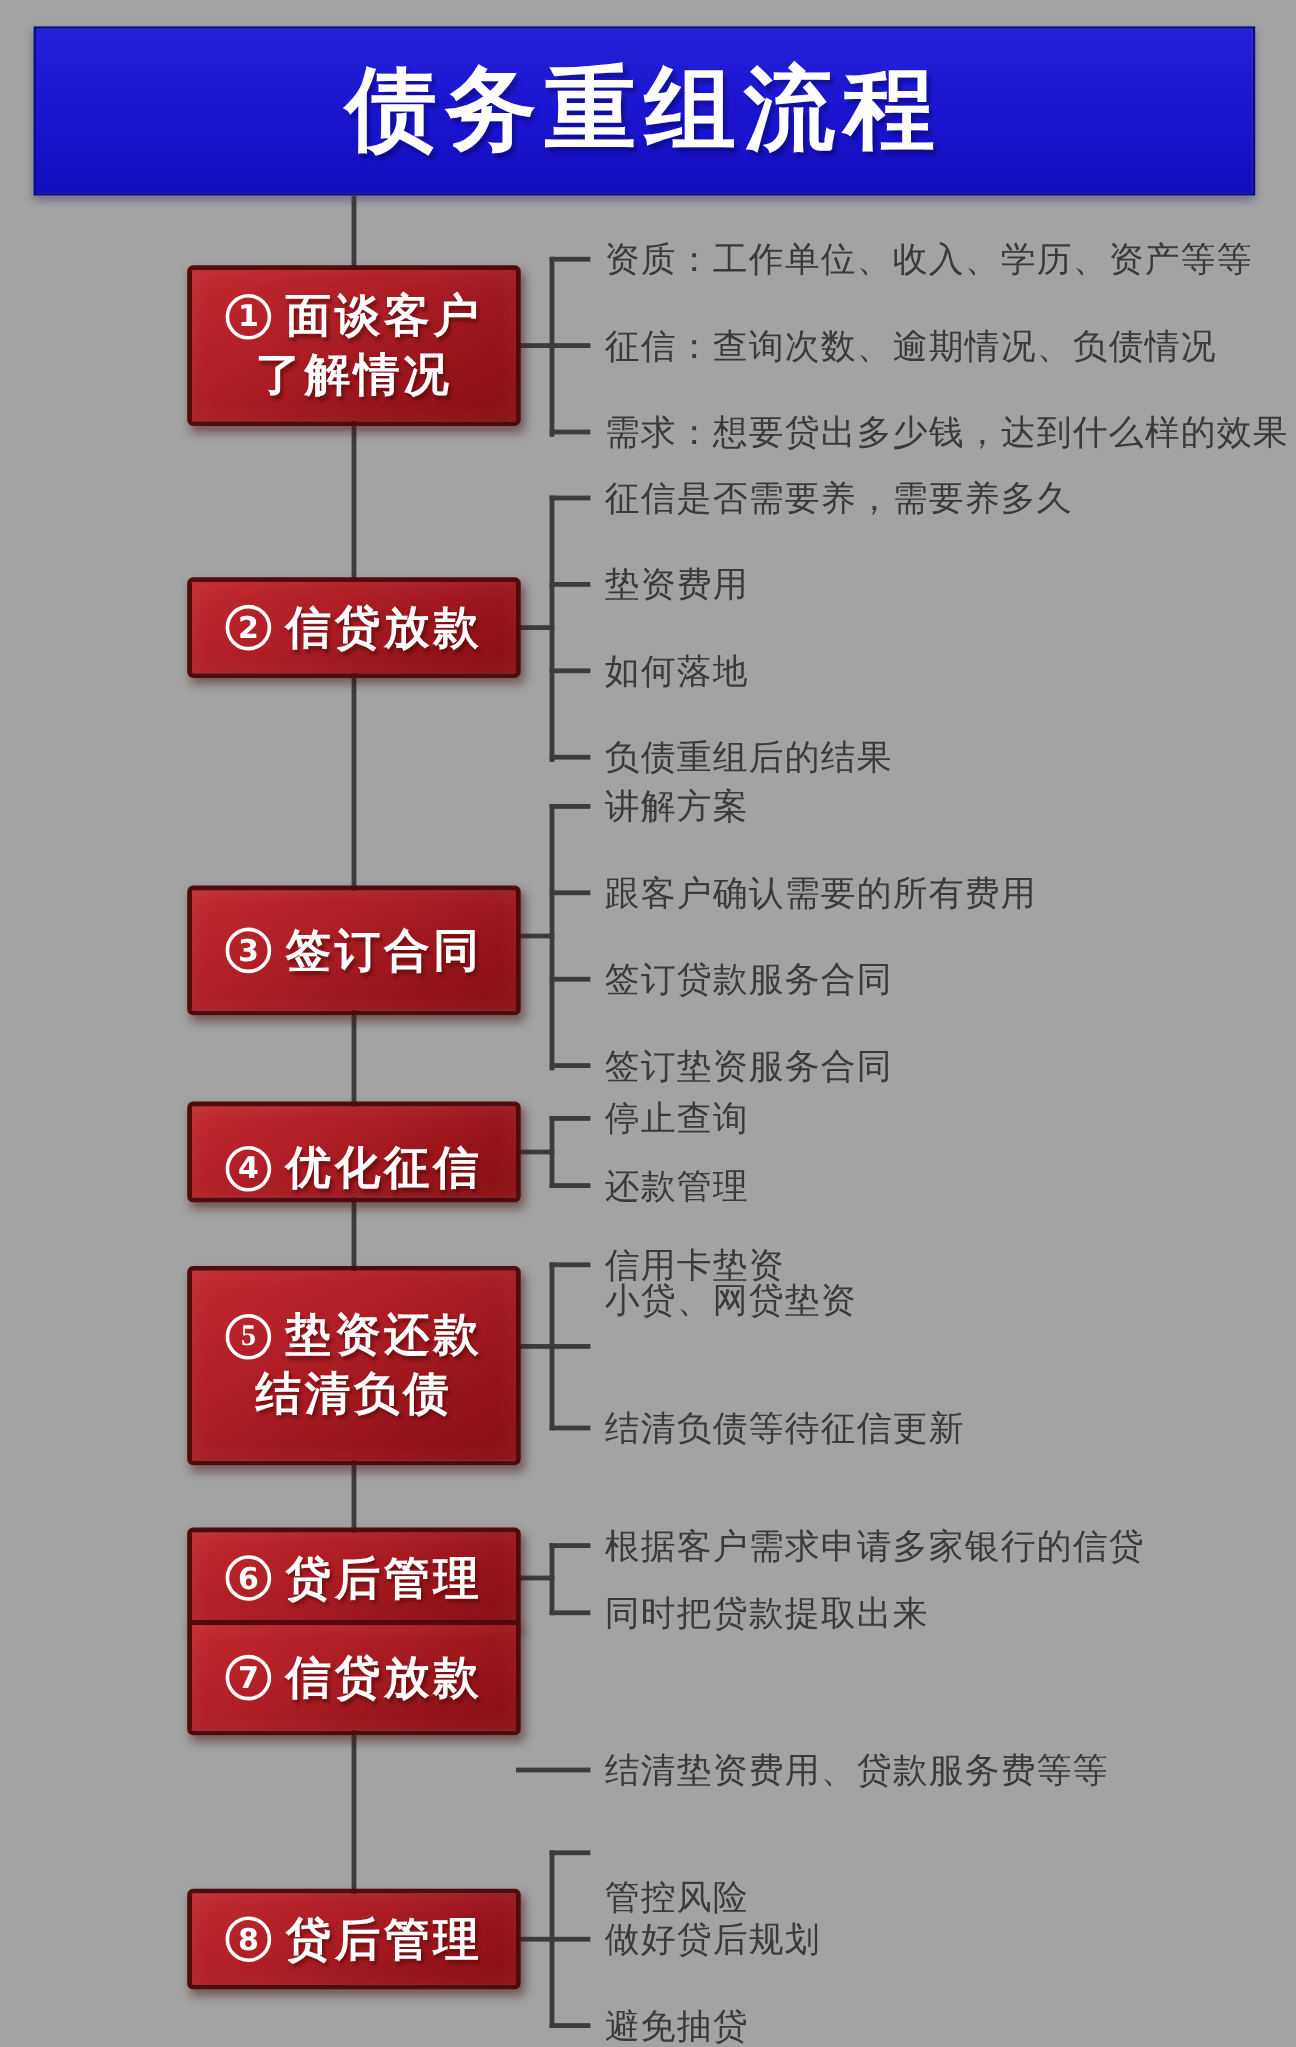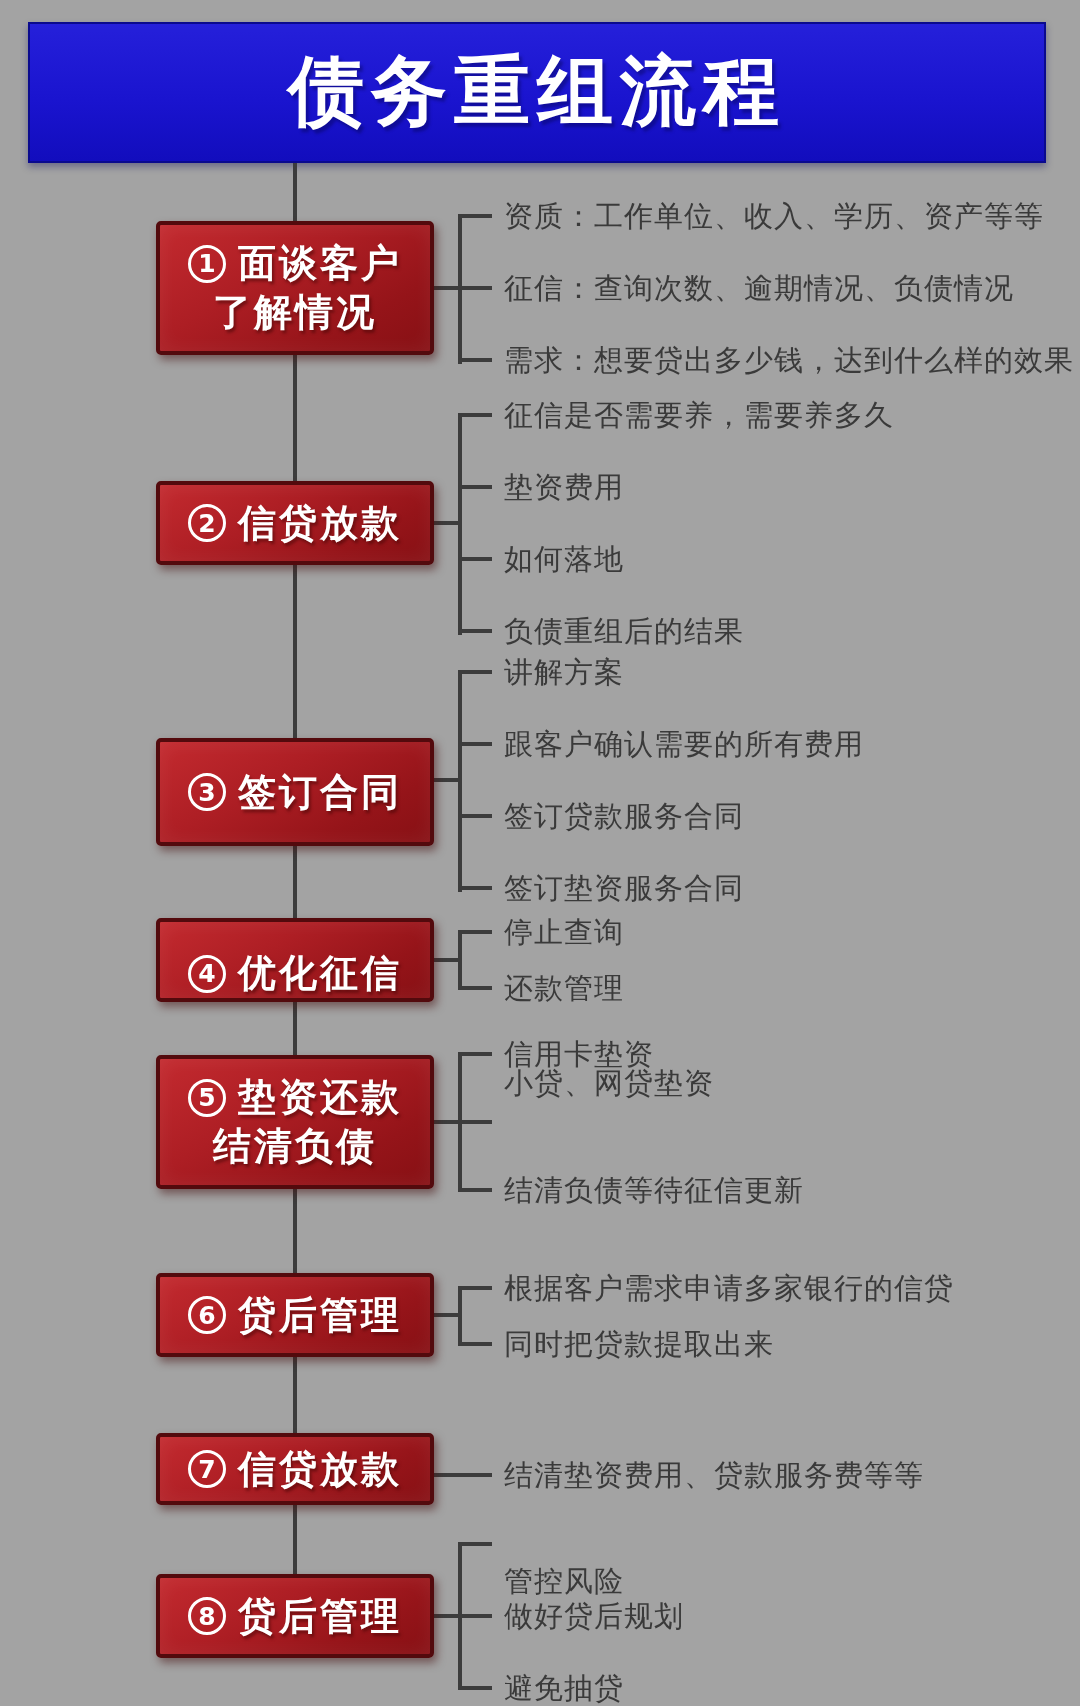--- a/index.html
+++ b/index.html
@@ -128,21 +128,21 @@
       <span class="num">4</span><span class="ttl">优化征信</span>
     </div>
   </div>
   <div class="hl stub" style="top:958px;"></div>
   <div class="vl spine" style="top:930px;height:60px;"></div>
   <div class="hl tick" style="top:930px;"></div>
   <div class="blabel" style="top:933px;">停止查询</div>
   <div class="hl tick" style="top:986px;"></div>
   <div class="blabel" style="top:989px;">还款管理</div>
 
-  <div class="sbox" style="top:1055px;height:134px;">
+  <div class="sbox" style="top:1055px;height:166px;font-family:Liberation Serif, serif;">
     <div class="boxinner">
       <span class="num">5</span><span class="ttl">垫资还款
 结清负债</span>
     </div>
   </div>
   <div class="hl stub" style="top:1120px;"></div>
   <div class="vl spine" style="top:1052px;height:140px;"></div>
   <div class="hl tick" style="top:1052px;"></div>
   <div class="blabel" style="top:1055px;">信用卡垫资</div>
   <div class="hl tick" style="top:1120px;"></div>
@@ -155,21 +155,21 @@
       <span class="num">6</span><span class="ttl">贷后管理</span>
     </div>
   </div>
   <div class="hl stub" style="top:1313px;"></div>
   <div class="vl spine" style="top:1286px;height:60px;"></div>
   <div class="hl tick" style="top:1286px;"></div>
   <div class="blabel" style="top:1289px;">根据客户需求申请多家银行的信贷</div>
   <div class="hl tick" style="top:1342px;"></div>
   <div class="blabel" style="top:1345px;">同时把贷款提取出来</div>
 
-  <div class="sbox" style="top:1433px;height:72px;align-items:center;">
+  <div class="sbox" style="top:1350px;height:96px;align-items:center;">
     <div class="boxinner">
       <span class="num">7</span><span class="ttl">信贷放款</span>
     </div>
   </div>
   <div class="hl longstub" style="top:1473px;"></div>
   <div class="blabel" style="top:1476px;">结清垫资费用、贷款服务费等等</div>
 
   <div class="sbox" style="top:1574px;height:84px;">
     <div class="boxinner">
       <span class="num">8</span><span class="ttl">贷后管理</span>

